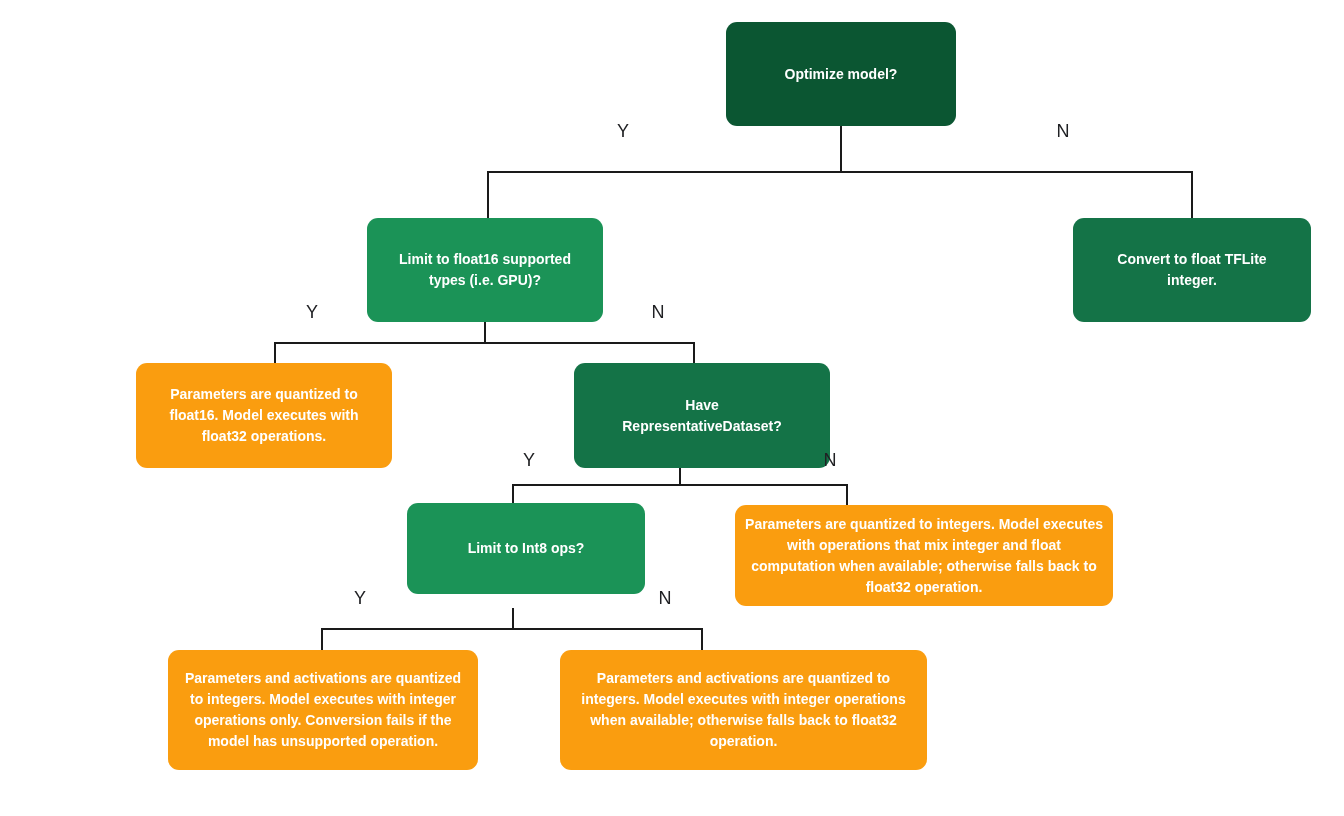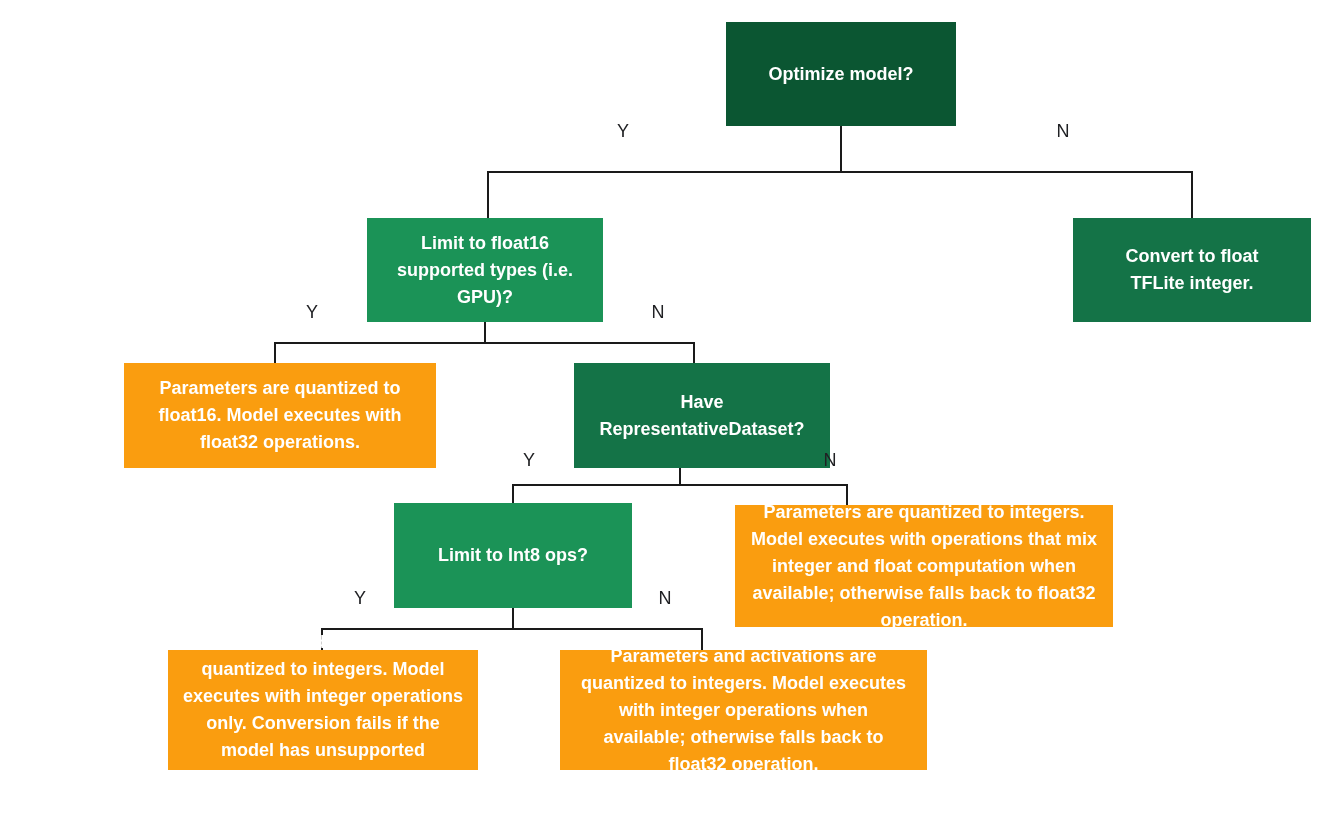--- a/index.html
+++ b/index.html
@@ -23,23 +23,24 @@
   }
   .node{
     position:absolute;
     display:flex;
     align-items:center;
     justify-content:center;
     text-align:center;
     box-sizing:border-box;
     color:var(--box-text);
     font-weight:bold;
-    font-size:18px;
+    font-size:14px;
     line-height:1.5;
     padding:4px 14px;
+    border-radius:11px;
   }
   .node.dark{background:var(--dark-green);}
   .node.mid{background:var(--green);}
   .node.light{background:var(--light-green);justify-content:center;}
   .node.orange{background:var(--orange);}
   .line{
     position:absolute;
     background:var(--line);
   }
   .bl{
@@ -80,33 +81,33 @@
   </div>
 
   <div class="node light" style="left:367px;top:218px;width:236px;height:104px;">
     <span>Limit to float16 supported types (i.e. GPU)?</span>
   </div>
 
   <div class="node mid" style="left:1073px;top:218px;width:238px;height:104px;padding:4px 24px;">
     <span>Convert to float TFLite integer.</span>
   </div>
 
-  <div class="node orange" style="left:124px;top:363px;width:312px;height:105px;padding:4px 12px;">
+  <div class="node orange" style="left:136px;top:363px;width:256px;height:105px;padding:4px 12px;">
     <span>Parameters are quantized to float16. Model executes with float32 operations.</span>
   </div>
 
   <div class="node mid" style="left:574px;top:363px;width:256px;height:105px;padding:4px 32px;">
     <span>Have RepresentativeDataset?</span>
   </div>
 
-  <div class="node light" style="left:394px;top:503px;width:238px;height:105px;">
+  <div class="node light" style="left:407px;top:503px;width:238px;height:91px;">
     <span>Limit to Int8 ops?</span>
   </div>
 
-  <div class="node orange" style="left:735px;top:505px;width:378px;height:122px;padding:14px 10px;">
+  <div class="node orange" style="left:735px;top:505px;width:378px;height:101px;padding:14px 10px;">
     <span>Parameters are quantized to integers. Model executes with operations that mix integer and float computation when available; otherwise falls back to float32 operation.</span>
   </div>
 
   <div class="node orange" style="left:168px;top:650px;width:310px;height:120px;padding:4px 10px;">
     <span>Parameters and activations are quantized to integers. Model executes with integer operations only. Conversion fails if the model has unsupported operation.</span>
   </div>
 
   <div class="node orange" style="left:560px;top:650px;width:367px;height:120px;padding:4px 18px;">
     <span>Parameters and activations are quantized to integers. Model executes with integer operations when available; otherwise falls back to float32 operation.</span>
   </div>

